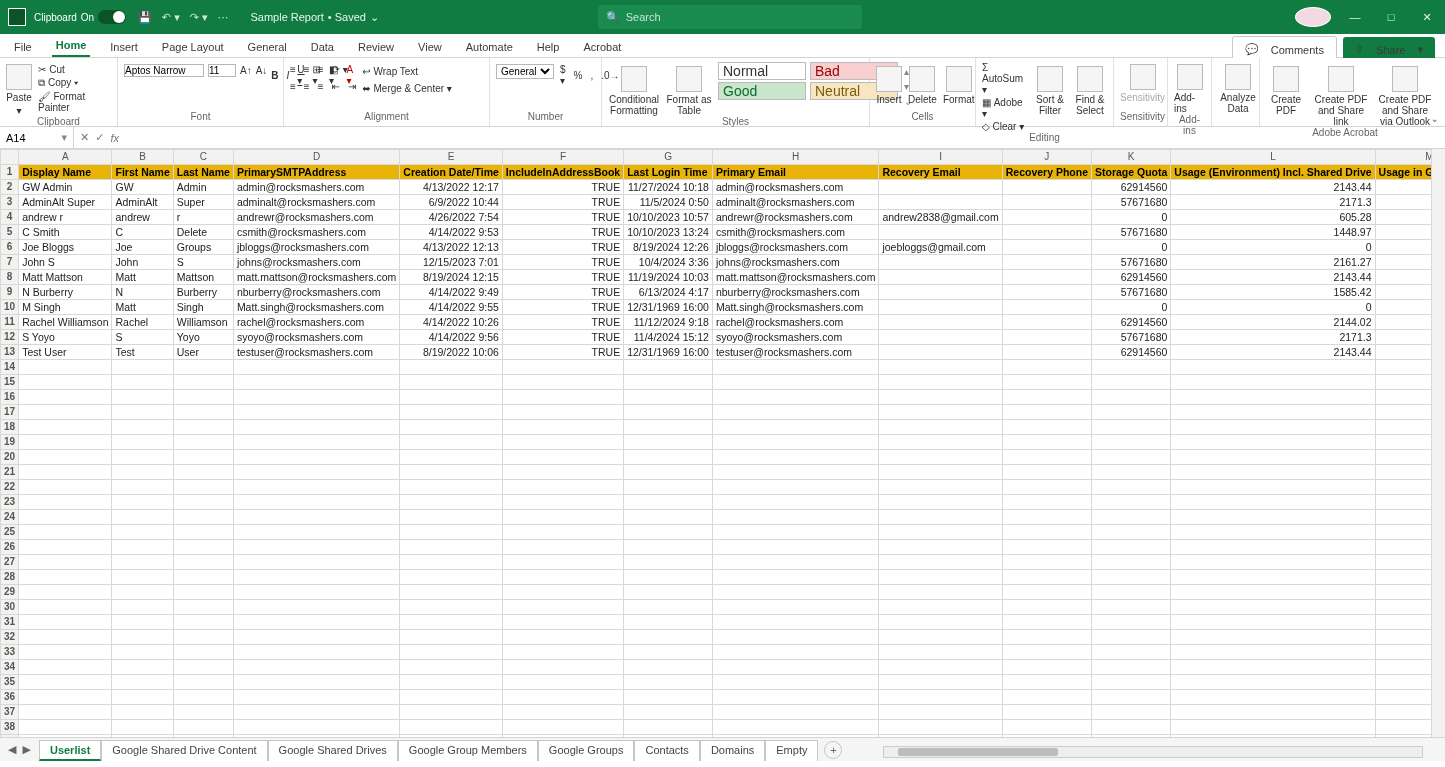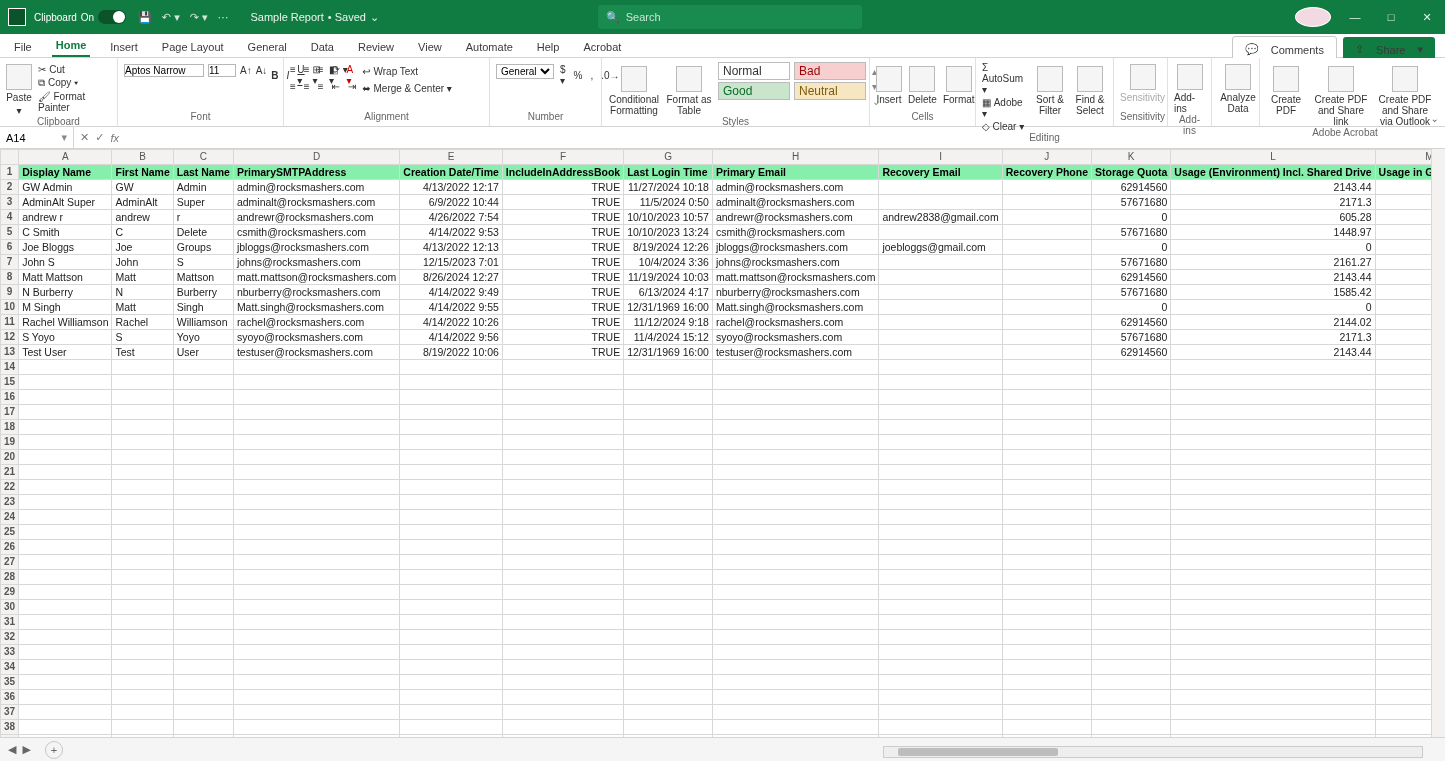--- a/index.html
+++ b/index.html
@@ -24,34 +24,34 @@
   .share-btn{background:#107c41;color:#fff;border:none}
   .ribbon{height:69px;background:#fff;border-bottom:1px solid #d4d4d4;display:flex;font-size:10px;color:#333}
   .group{border-right:1px solid #e1e1e1;display:flex;flex-direction:column;padding:2px 6px;justify-content:space-between}
   .group-body{display:flex;align-items:flex-start;gap:6px;flex:1}
   .group-label{text-align:center;font-size:10px;color:#666;height:13px}
   .big-btn{display:flex;flex-direction:column;align-items:center;gap:2px;cursor:pointer;font-size:10px;padding-top:4px}
   .big-icon{width:26px;height:26px;border:1px solid #bbb;background:#f5f5f5}
   .vstack{display:flex;flex-direction:column;gap:2px;font-size:10px}
   .hstack{display:flex;align-items:center;gap:4px}
   select,input.ctl{font-size:10px;border:1px solid #b7b7b7;background:#fff}
-  .style-chip{width:72px;height:18px;border:1px solid #bbb;font-size:12px;display:flex;align-items:center;padding-left:4px}
+  .style-chip{width:88px;height:18px;border:1px solid #bbb;font-size:14px;display:flex;align-items:center;padding-left:4px}
   .style-normal{background:#fff}
   .style-bad{background:#f7cfcf;color:#9c0006}
   .style-good{background:#c9e6cc;color:#0a6b2b}
   .style-neutral{background:#f7e6c2;color:#7d5b09}
   .namebox-row{height:22px;border-bottom:1px solid #d4d4d4;display:flex;align-items:center;font-size:11px}
   .namebox{width:74px;border-right:1px solid #d4d4d4;padding:0 6px;height:100%;display:flex;align-items:center;justify-content:space-between}
   .fx-area{display:flex;align-items:center;gap:6px;padding:0 6px;color:#777}
   .grid-wrap{position:relative;height:588px;overflow:hidden;background:#fff}
   table.sheet{border-collapse:collapse;table-layout:fixed;font-size:10.5px;color:#222}
   table.sheet th,table.sheet td{border:1px solid #d8d8d8;height:14px;line-height:14px;padding:0 3px;white-space:nowrap;overflow:hidden}
   table.sheet thead th{background:#f3f2f1;font-weight:400;text-align:center;font-size:10px;color:#555}
   table.sheet .rowhdr{background:#f3f2f1;text-align:center;font-size:10px;color:#555;width:18px}
-  .hdr-row td{background:#86efac;font-weight:700;color:#000}
+  .hdr-row td{background:#eab308;font-weight:700;color:#000}
   .right{text-align:right}
   .sheet-tabs{height:24px;border-top:1px solid #d4d4d4;display:flex;align-items:center;font-size:11px;background:#f5f5f5;position:relative}
   .sheet-tabs .nav{display:flex;gap:6px;padding:0 8px;color:#666}
   .tab{padding:3px 10px;border:1px solid #c7c7c7;border-bottom:none;background:#fff;margin-top:2px;color:#444;cursor:pointer}
   .tab.active{background:#fff;border-bottom:2px solid #107c41;color:#107c41;font-weight:600}
   .tab-add{width:18px;height:18px;border:1px solid #c7c7c7;border-radius:50%;display:flex;align-items:center;justify-content:center;margin-left:6px;color:#666;cursor:pointer}
   .hscroll{position:absolute;right:22px;bottom:3px;width:540px;height:12px;background:#eee;border:1px solid #ccc}
   .hscroll .thumb{position:absolute;left:14px;top:1px;height:8px;width:160px;background:#bdbdbd;border-radius:2px}
   .vscroll{position:absolute;right:0;top:0;width:14px;height:100%;background:#f3f2f1;border-left:1px solid #d8d8d8}
   .collapse-ribbon{position:absolute;right:6px;bottom:2px;color:#666;font-size:10px}
@@ -468,21 +468,21 @@
           <td class="right">57671680</td>
           <td class="right">2161.27</td>
           <td class="right">2161.22</td>
         </tr>
         <tr>
           <th class="rowhdr">8</th>
           <td class="">Matt Mattson</td>
           <td class="">Matt</td>
           <td class="">Mattson</td>
           <td class="">matt.mattson@rocksmashers.com</td>
-          <td class="right">8/26/2024 12:27</td>
+          <td class="right">8/19/2024 12:15</td>
           <td class="right">TRUE</td>
           <td class="right">11/19/2024 10:03</td>
           <td class="">matt.mattson@rocksmashers.com</td>
           <td class=""></td>
           <td class=""></td>
           <td class="right">62914560</td>
           <td class="right">2143.44</td>
           <td class="right">2143.44</td>
         </tr>
         <tr>
@@ -984,17 +984,27 @@
       </tbody>
     </table>
   <div class="vscroll"></div>
 </div>
 
 <div class="sheet-tabs">
   <div class="nav">
       <span>◀</span>
       <span>▶</span>
     </div>
+  <div id="tabs" style="display:flex">
+      <div class="tab active">Userlist</div>
+      <div class="tab">Google Shared Drive Content</div>
+      <div class="tab">Google Shared Drives</div>
+      <div class="tab">Google Group Members</div>
+      <div class="tab">Google Groups</div>
+      <div class="tab">Contacts</div>
+      <div class="tab">Domains</div>
+      <div class="tab">Empty</div>
+    </div>
   <div class="tab-add">+</div>
   <div class="hscroll">
       <div class="thumb"></div>
     </div>
 </div>
 
 </body></html>

